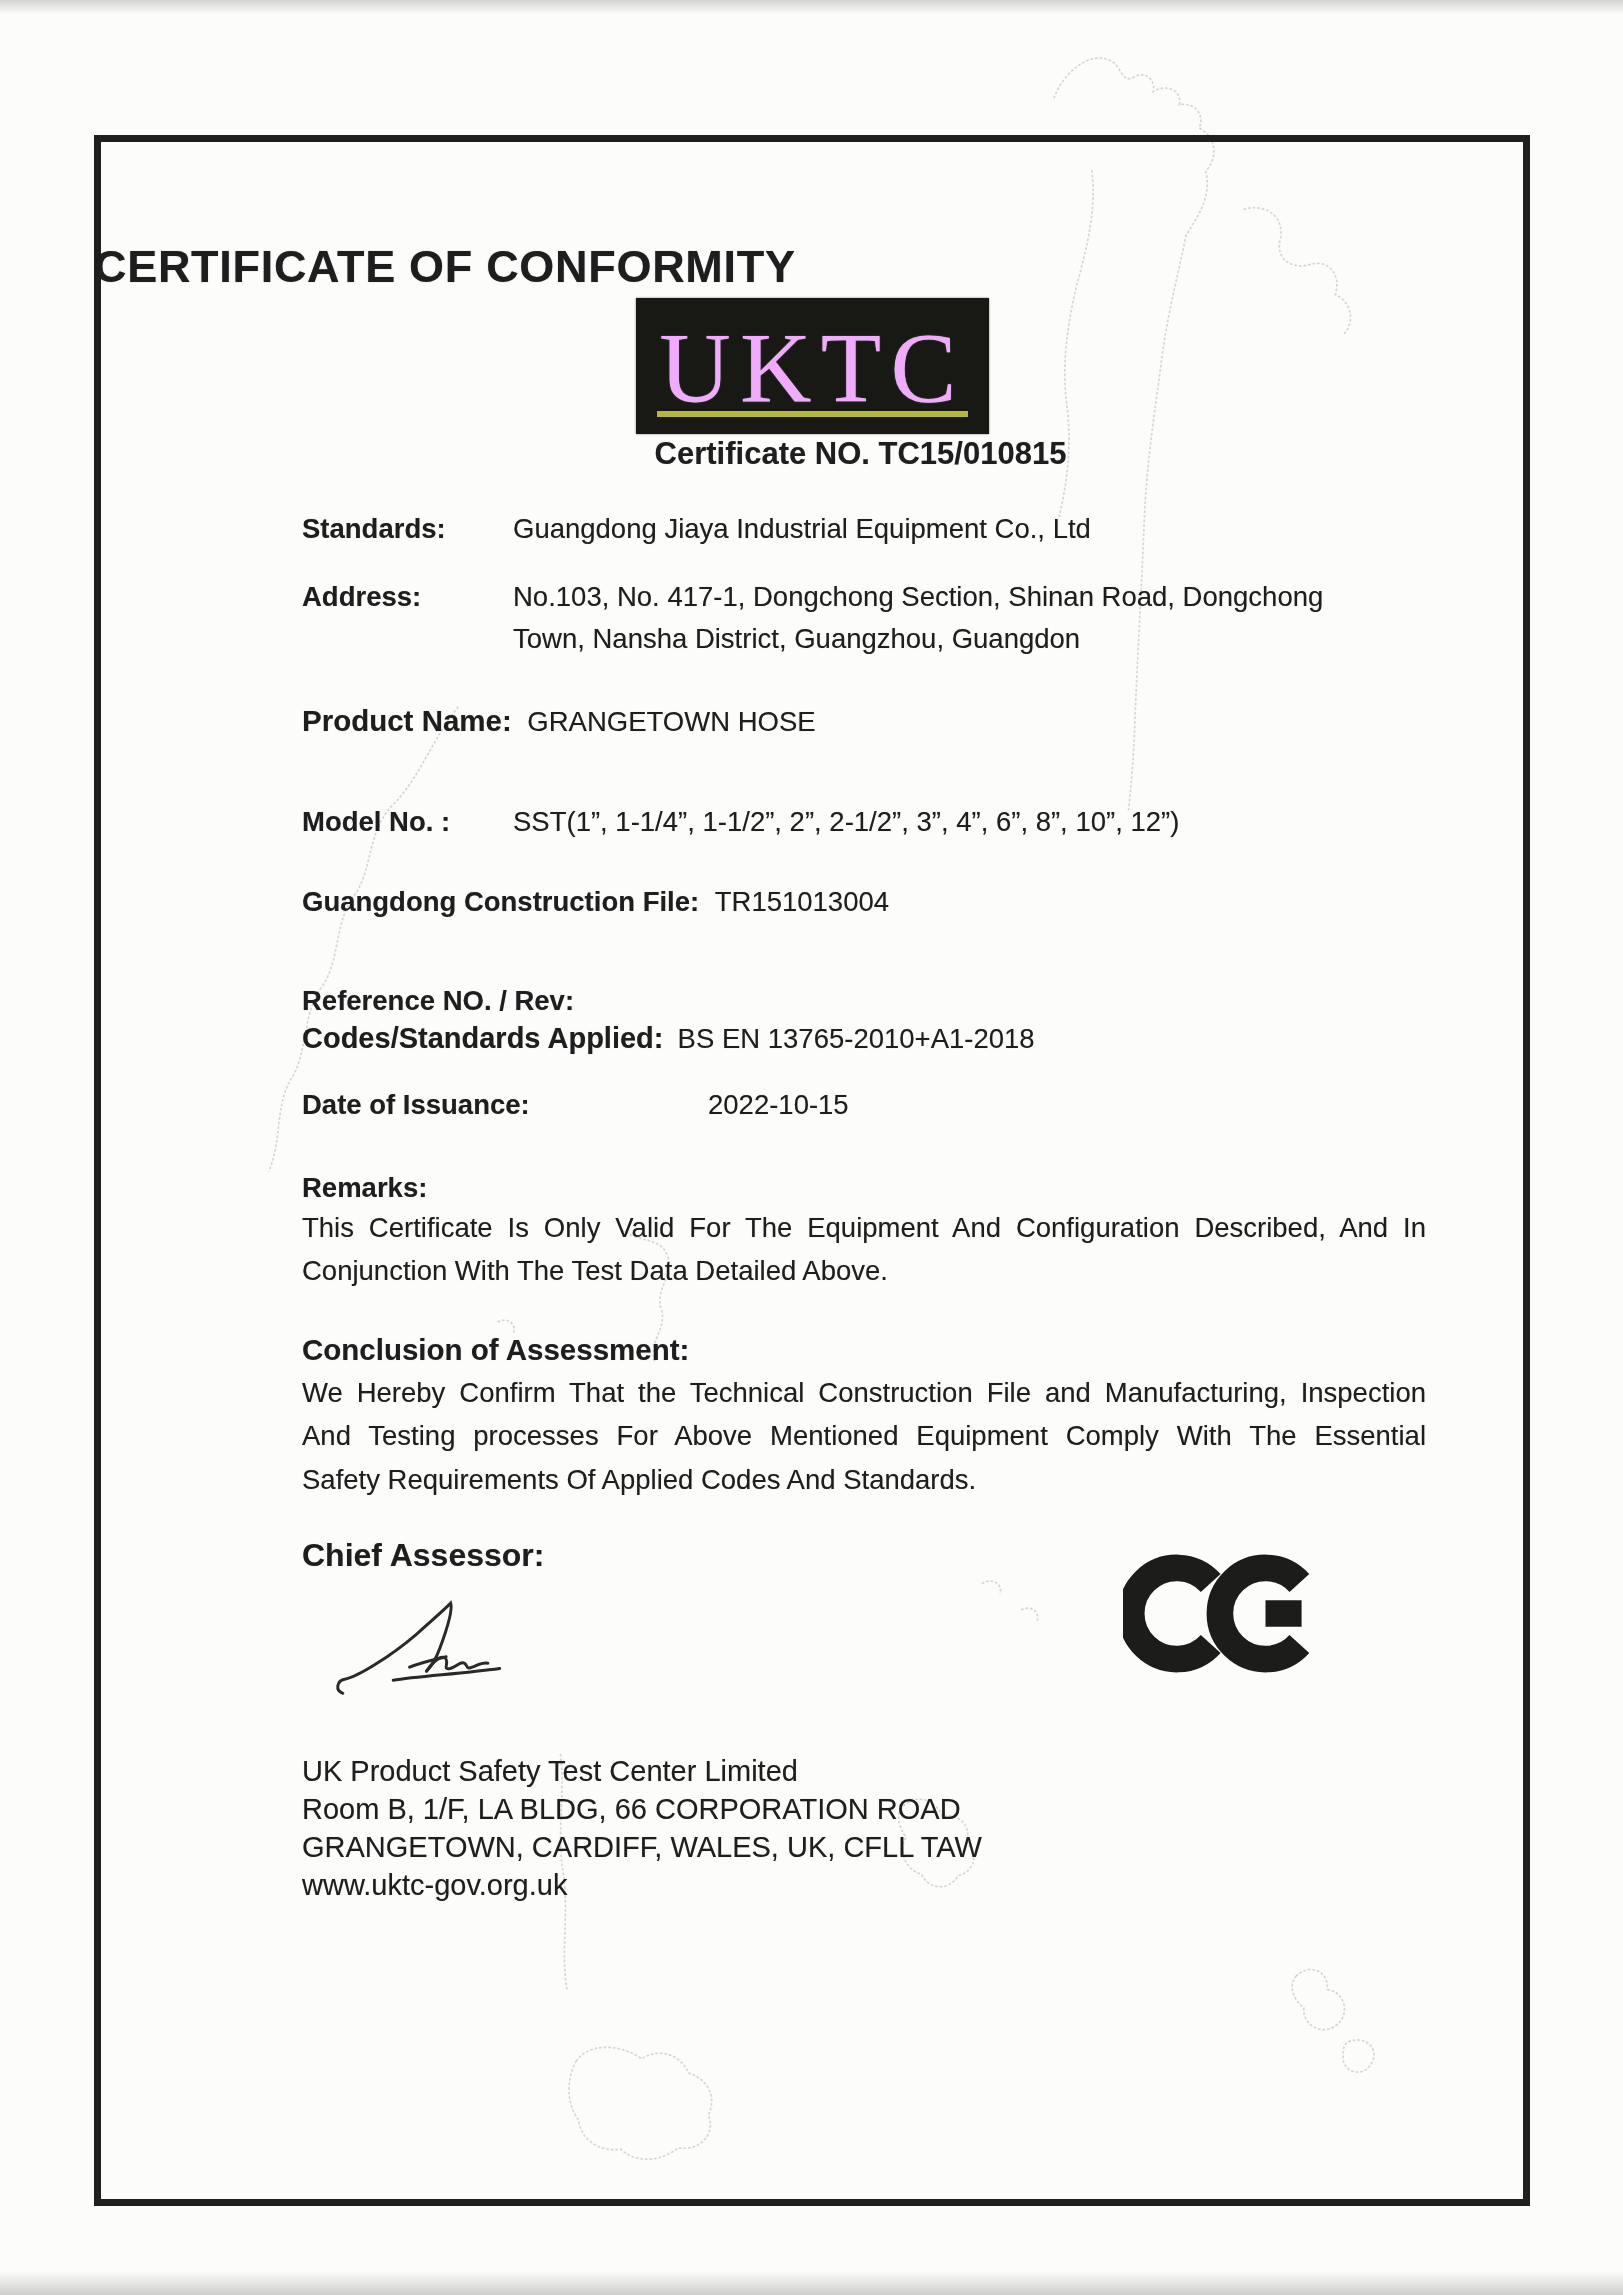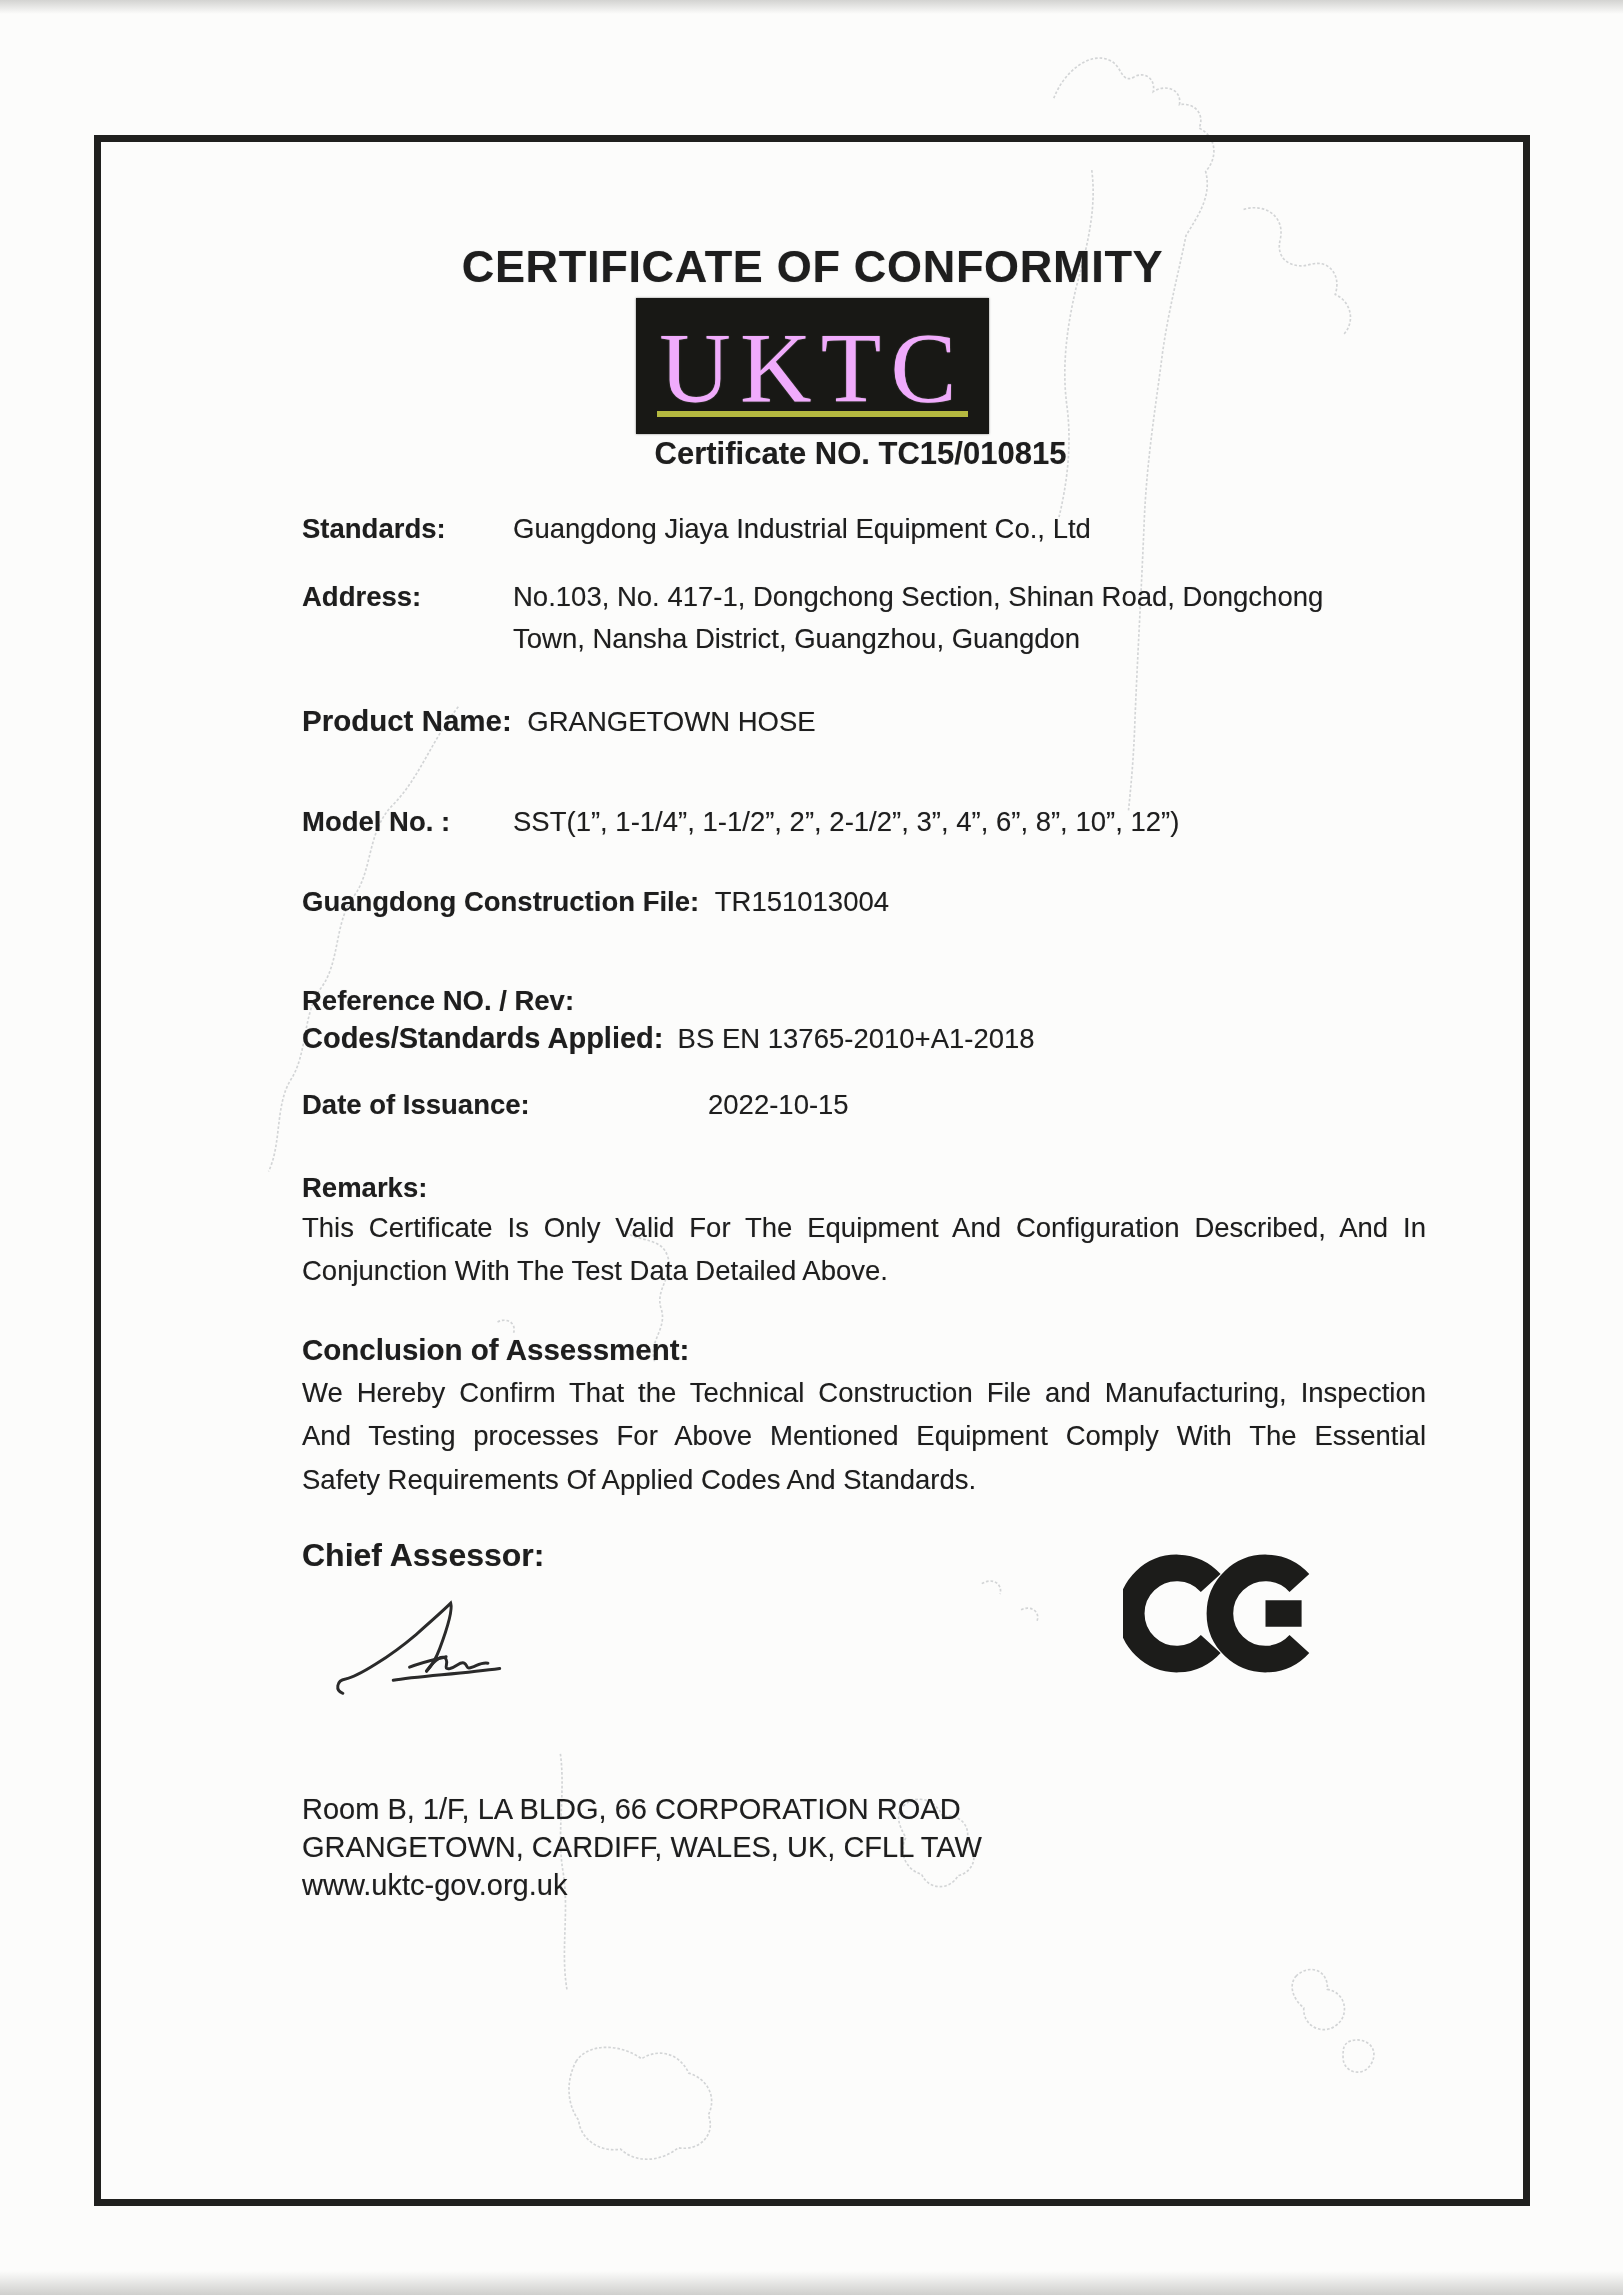--- a/index.html
+++ b/index.html
@@ -23,21 +23,21 @@
     text-align:justify;
     text-align-last:justify;
     white-space:normal;
   }
   .border-frame{
     left:94px;top:135px;width:1422px;height:2057px;
     border:7.9px solid #20201e;
   }
   .title{
     left:94px;top:241px;width:1437px;
-    text-align:center;font-size:45px;font-weight:700;letter-spacing:0.7px;
+    text-align:left;font-size:45px;font-weight:700;letter-spacing:0.7px;
     text-shadow:0 0 1px rgba(20,20,20,.45);
   }
   .logo{
     left:636px;top:298px;width:353px;height:136px;
     background:#181815;
     box-shadow:0 0 2px rgba(0,0,0,.5);
   }
   .logo-text{
     position:absolute;left:0;top:1.3px;width:100%;height:100%;
     display:flex;align-items:center;justify-content:center;
@@ -148,18 +148,19 @@
   </svg>
 
   <svg class="ce-svg" style="left:1123px;top:1548px" width="190" height="131" viewBox="0 0 300 200" aria-hidden="true">
     <g fill="none" stroke="#1c1c1a" stroke-width="42">
       <path d="M138.5,51.8 A72,72 0 1 0 138.5,148.2"></path>
       <path d="M278.5,51.8 A72,72 0 1 0 278.5,148.2"></path>
       <path d="M225,100 L282,100"></path>
     </g>
   </svg>
 
+  <div class="abs txt footer-line" style="left:254px;top:1754px">UK Product Safety Test Center Limited</div>
   <div class="abs txt footer-line" style="left:254px;top:1792px">Room B, 1/F, LA BLDG, 66 CORPORATION ROAD</div>
   <div class="abs txt footer-line" style="left:254px;top:1830px">GRANGETOWN, CARDIFF, WALES, UK, CFLL TAW</div>
   <div class="abs txt footer-line" style="left:254px;top:1868px">www.uktc-gov.org.uk</div>
 
 </div>
 
 
 </body></html>

